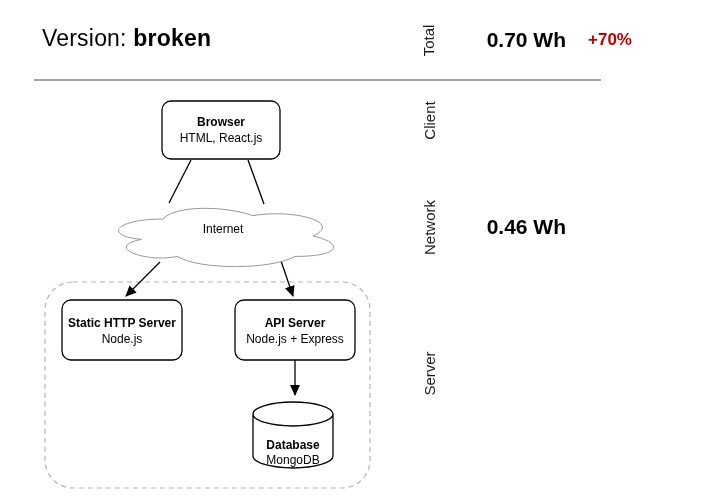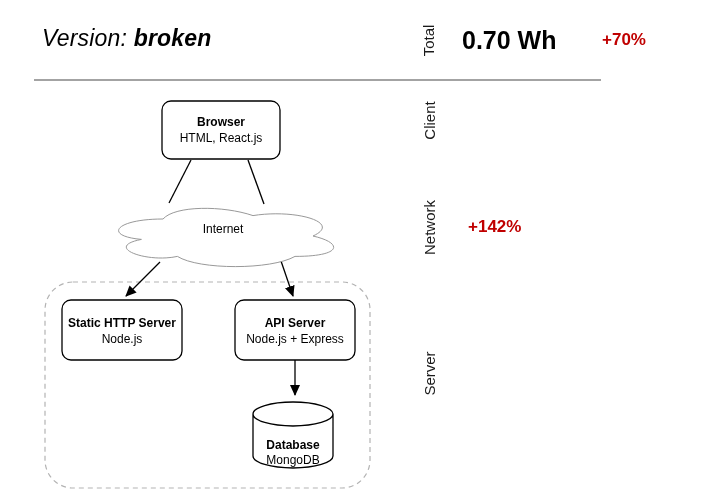--- a/index.html
+++ b/index.html
@@ -18,21 +18,20 @@
   }
 
   
   .title {
     position: absolute;
     left: 42px;
     top: 25px;
     font-size: 23px;
     letter-spacing: 0.2px;
     white-space: nowrap;
-    font-style: italic;
   }
   .title .bold { font-weight: bold; }
 
   .divider {
     position: absolute;
     left: 34px;
     top: 79px;
     width: 567px;
     height: 2px;
     background: #a3a3a3;
@@ -56,26 +55,27 @@
     flex: none;
   }
   .metric-row .label-cell span {
     display: inline-block;
     transform: rotate(-90deg);
     white-space: nowrap;
     font-size: 15px;
     color: #1a1a1a;
   }
   .metric-row .value {
-    margin-left: 16px;
+    margin-left: 2px;
     width: 118px;
     flex: none;
-    font-size: 25px;
+    font-size: 21px;
     font-weight: bold;
     white-space: nowrap;
+    text-align: right;
   }
   .metric-row .delta {
     margin-left: 22px;
     font-size: 17px;
     font-weight: bold;
     color: #c00000;
     white-space: nowrap;
   }
   .row-total   { top: 15px;  }
   .row-client  { top: 95px;  }
@@ -167,21 +167,21 @@
     <div class="label-cell">
       <span>Client</span>
     </div>
     <div class="delta"></div>
   </div>
 
   <div class="metric-row row-network">
     <div class="label-cell">
       <span>Network</span>
     </div>
-    <div class="delta">+142%</div>
+    <div class="value">0.46 Wh</div>
   </div>
 
   <div class="metric-row row-server">
     <div class="label-cell">
       <span>Server</span>
     </div>
     <div class="delta"></div>
   </div>
 
 </div>

